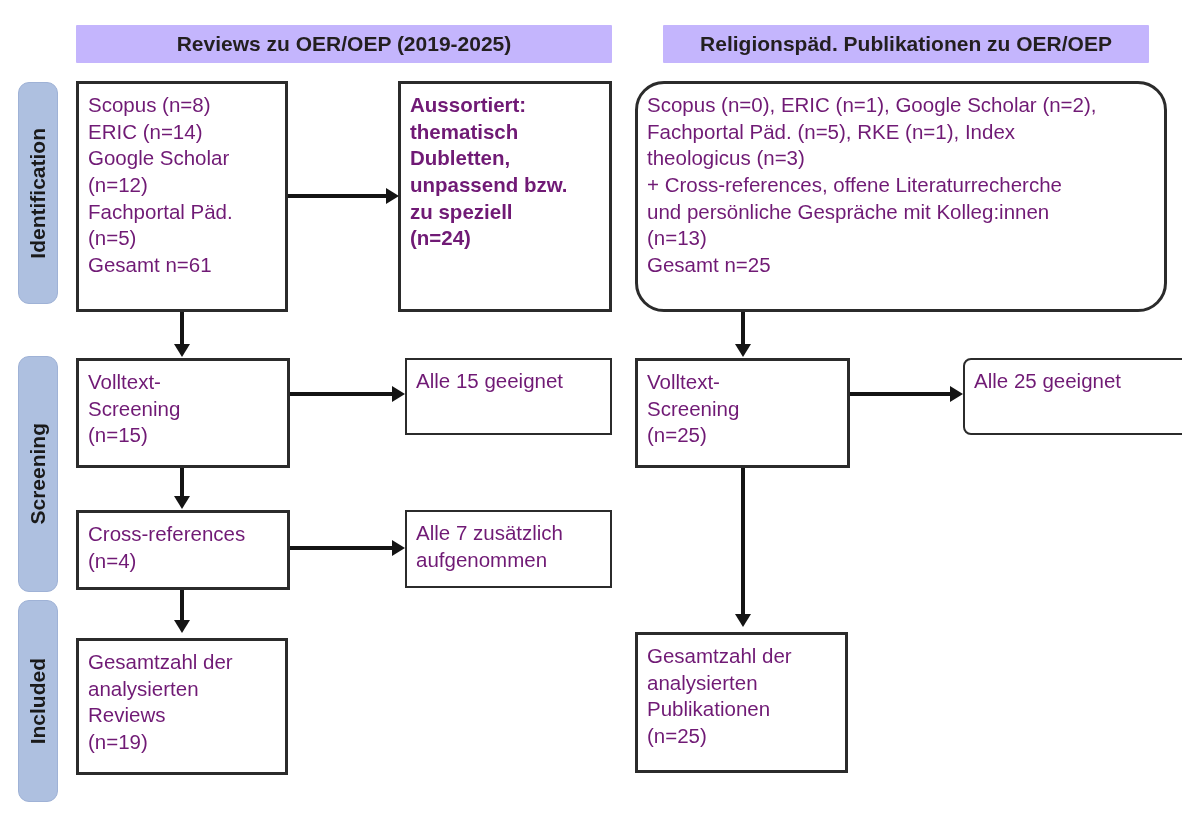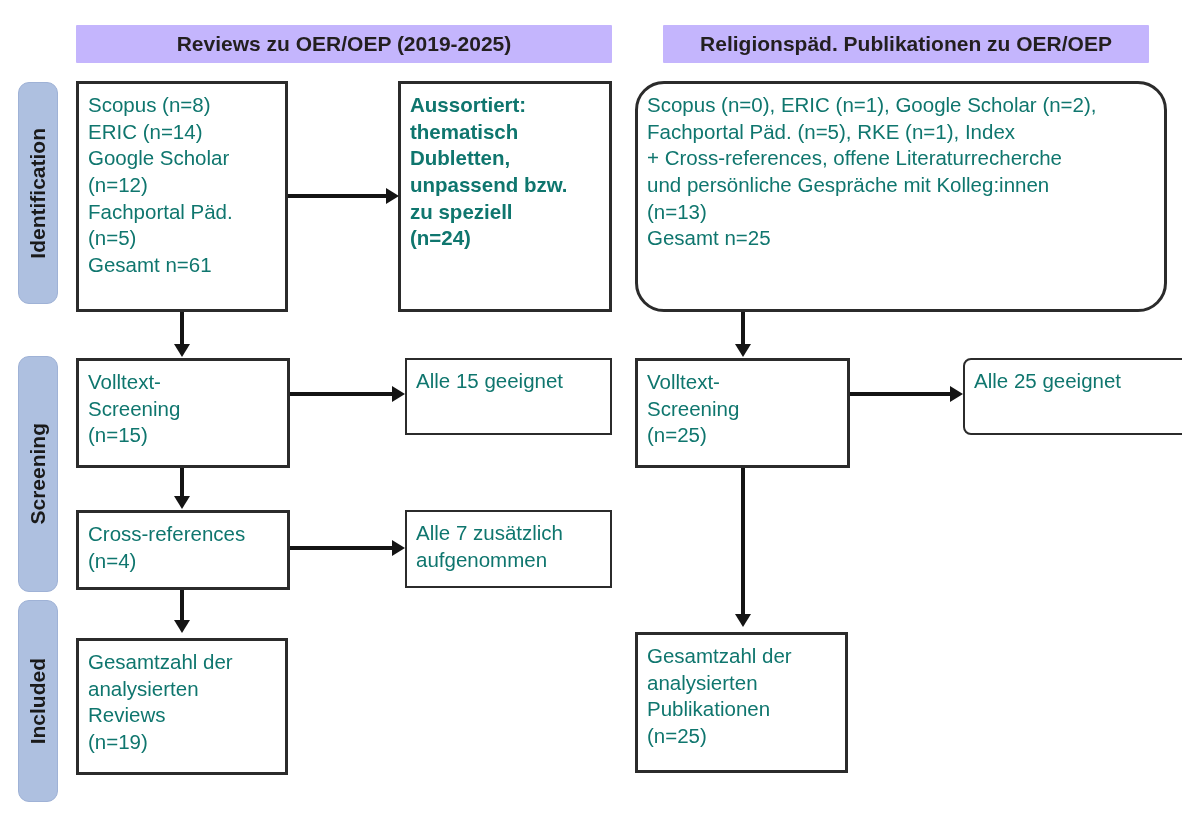--- a/index.html
+++ b/index.html
@@ -54,21 +54,21 @@
 
   
   .flow-box {
     position: absolute;
     background: #ffffff;
     border: 3px solid #2b2b2b;
     box-sizing: border-box;
     padding: 8px 9px 6px 9px;
     font-size: 20.5px;
     line-height: 1.30;
-    color: #0f766e;
+    color: #701a75;
     overflow: hidden;
   }
   .flow-box.thin { border-width: 2px; }
   .flow-box .line { display: block; white-space: nowrap; }
 
   
   .conn-v {
     position: absolute;
     width: 4px;
     background: #141414;
@@ -178,20 +178,21 @@
   <div class="flow-box" style="left:76px; top:638px; width:212px; height:137px;">
     <span class="line">Gesamtzahl der</span>
     <span class="line">analysierten</span>
     <span class="line">Reviews</span>
     <span class="line">(n=19)</span>
   </div>
 
   <div class="flow-box" style="left:635px; top:81px; width:532px; height:231px;border-radius:29px;">
     <span class="line">Scopus (n=0), ERIC (n=1), Google Scholar (n=2),</span>
     <span class="line">Fachportal Päd. (n=5), RKE (n=1), Index</span>
+    <span class="line">theologicus (n=3)</span>
     <span class="line">+ Cross-references, offene Literaturrecherche</span>
     <span class="line">und persönliche Gespräche mit Kolleg:innen</span>
     <span class="line">(n=13)</span>
     <span class="line">Gesamt n=25</span>
   </div>
 
   <div class="conn-v" style="left:741px; top:312px; height:34px;"></div>
   <div class="arrow-down" style="left:735px; top:344px;"></div>
 
   <div class="flow-box" style="left:635px; top:358px; width:215px; height:110px;">

